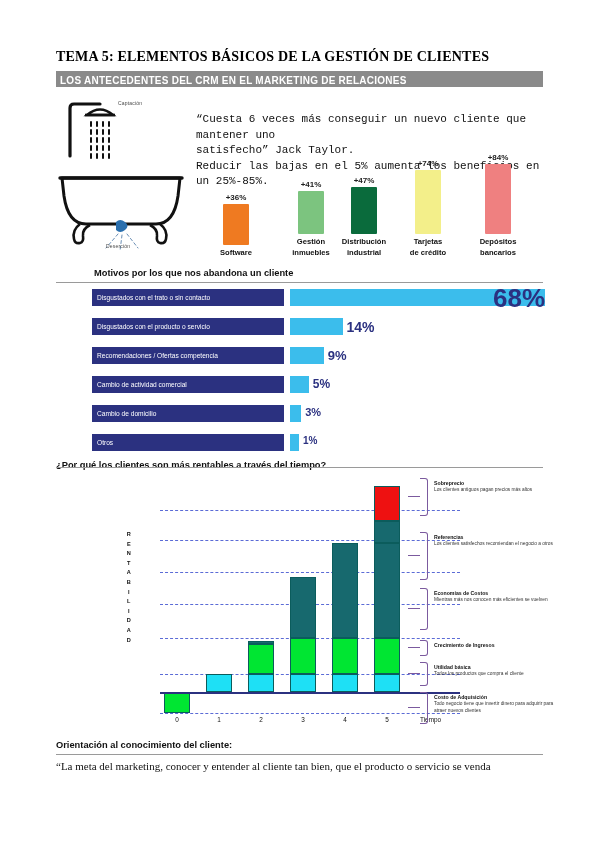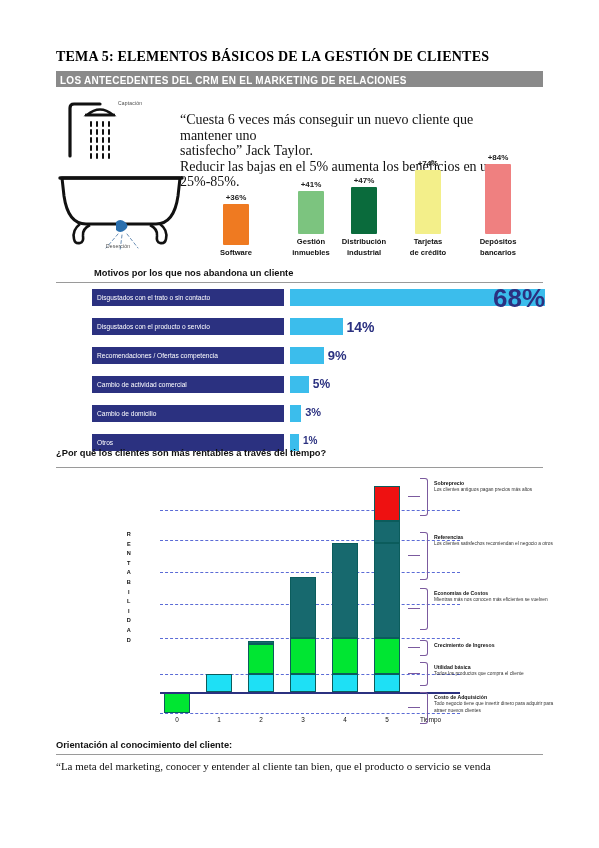--- a/index.html
+++ b/index.html
@@ -36,23 +36,23 @@
     position:absolute;left:62px;top:4px;font-family:"Liberation Sans",sans-serif;
     font-size:5px;color:#4a4a4a;letter-spacing:.2px;
   }
   .tub-des{
     position:absolute;left:50px;top:147px;font-family:"Liberation Sans",sans-serif;
     font-size:5px;color:#4a4a4a;letter-spacing:.2px;
   }
 
   
   .quote{
-    position:absolute;left:180px;top:112px;width:345px;
-    font-family:Liberation Serif, serif;
-    font-size:14px;line-height:15.5px;color:#111;
+    position:absolute;left:196px;top:112px;width:345px;
+    font-family:Liberation Mono, monospace;
+    font-size:11px;line-height:15.5px;color:#111;
   }
 
   
   .growth{position:absolute;left:205px;top:158px;width:340px;height:100px;}
   .gcol{position:absolute;bottom:0;width:62px;text-align:center;}
   .gval{
     font-family:"Liberation Sans",sans-serif;font-weight:bold;
     font-size:8px;color:#222;margin-bottom:2px;
   }
   .gbar{width:26px;margin:0 auto;border-radius:1px;}
@@ -258,21 +258,21 @@
         <div class="abbar" style="width: 11.25px; background: rgb(59, 189, 236);"></div>
         <div class="abpct" style="font-size: 11px; left: 249.25px; top: 1px;">3%</div>
       </div>
       <div class="abrow" style="top: 149px;">
         <div class="abtag">Otros</div>
         <div class="abbar" style="width: 9px; background: rgb(59, 189, 236);"></div>
         <div class="abpct" style="font-size: 10px; left: 247px; top: 1px;">1%</div>
       </div>
     </div>
 
-  <div class="sechead" style="left:56px;top:448px;">¿Por qué los clientes son más rentables a través del tiempo?</div>
+  <div class="sechead" style="left:56px;top:460px;">¿Por qué los clientes son más rentables a través del tiempo?</div>
   <div class="secrule" style="left:56px;top:467px;width:487px;"></div>
   <div class="pchart" id="prof-chart">
     <div class="pvlabel" id="ylab">
         <div>R</div>
         <div>E</div>
         <div>N</div>
         <div>T</div>
         <div>A</div>
         <div>B</div>
         <div>I</div>

